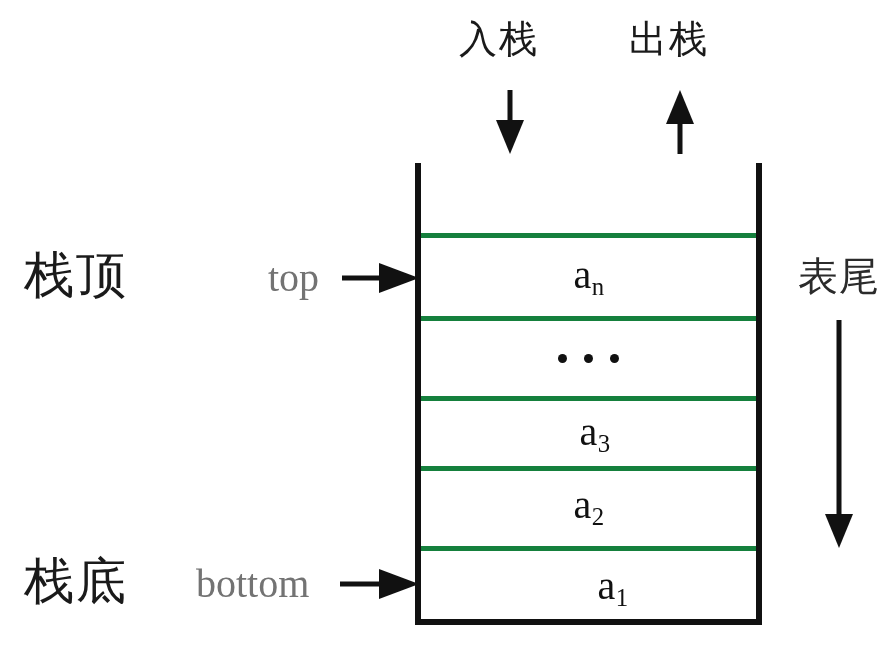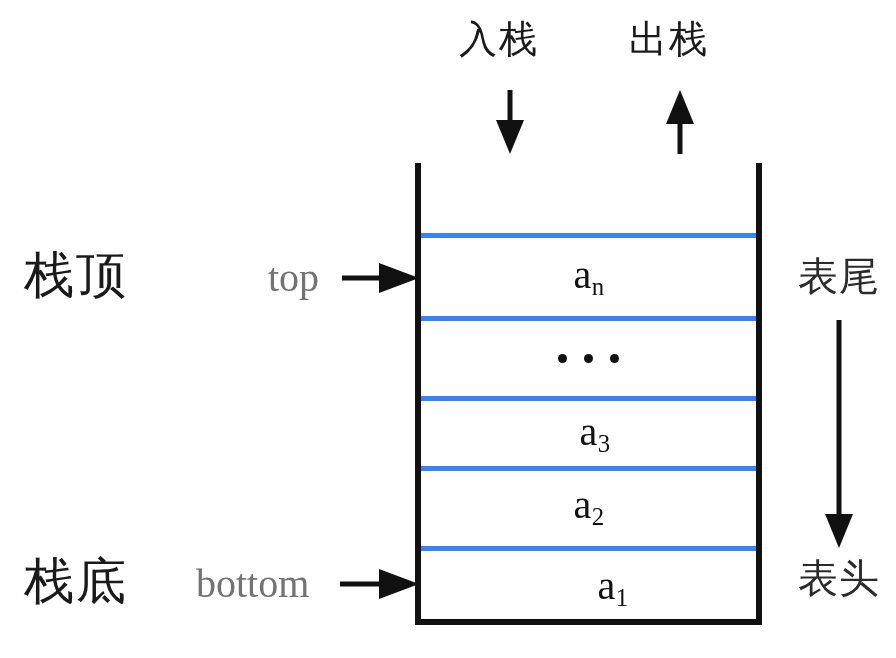--- a/index.html
+++ b/index.html
@@ -58,21 +58,21 @@
   }
   .cell {
     position: absolute;
     left: 0;
     right: 0;
     box-sizing: border-box;
     display: flex;
     align-items: center;
     justify-content: center;
   }
-  .cell-div { border-top: 5px solid #3b82f6; }
+  .cell-div { border-top: 5px solid #15803d; }
   .cell-label {
     font-family: "Liberation Serif", "DejaVu Serif", serif;
     font-size: 40px;
     color: #111;
     line-height: 1;
     position: relative;
     top: -2px;
   }
   .cell-label sub {
     font-size: 0.62em;
@@ -208,15 +208,14 @@
 
   </div>
 
   <div class="abs cjk cjk-right" style="left:798px; top:256px;">表尾</div>
 
   <div class="v-arrow" style="left:824px; top:320px; width:30px; height:226px;">
     <div class="shaft" style="top:0; height:200px;"></div>
     <div class="head-down" style="top:194px;"></div>
   </div>
 
-  <div class="abs cjk cjk-right" style="left:798px; top:558px;">表头</div>
 
 </div>
 
 </body></html>

